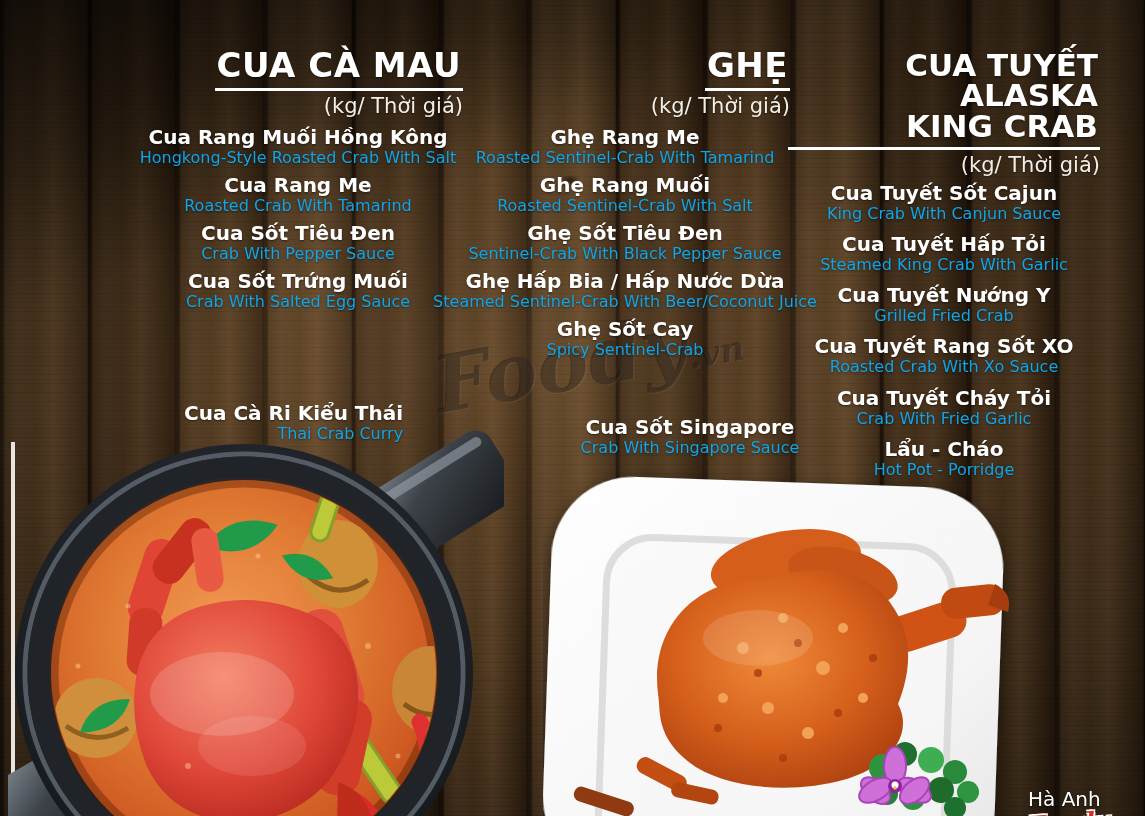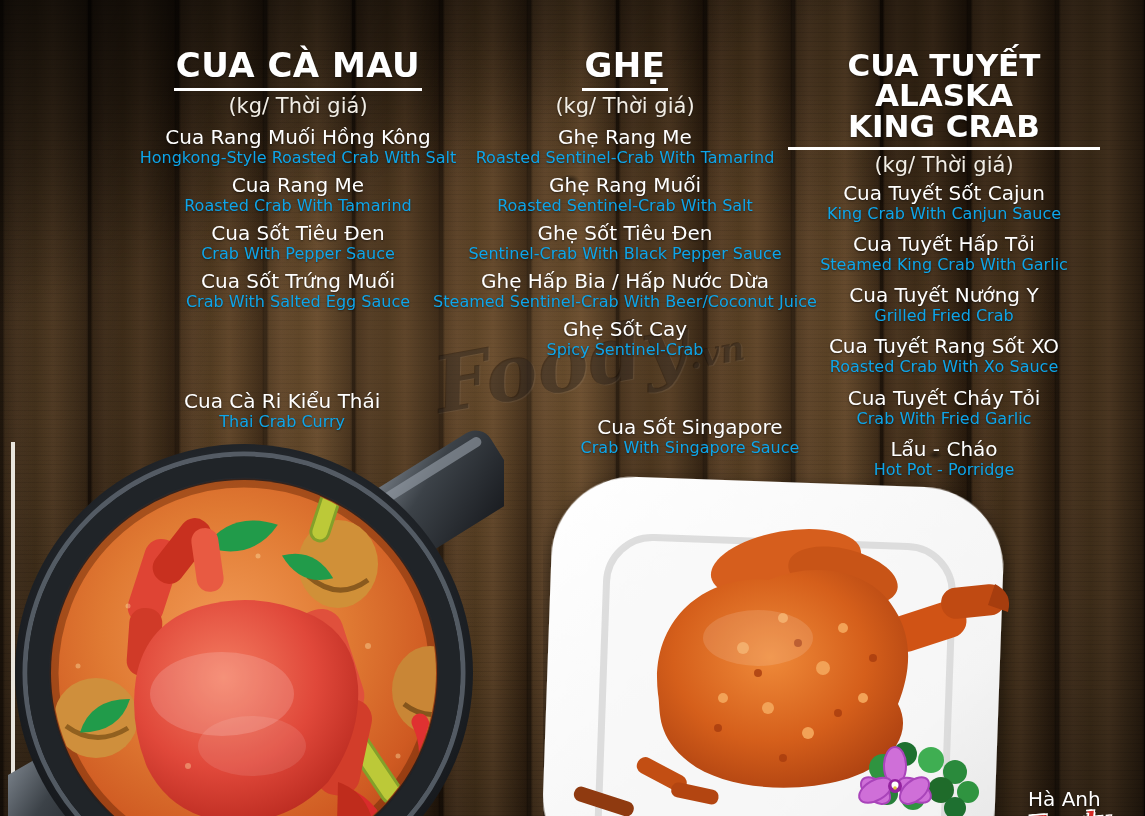--- a/index.html
+++ b/index.html
@@ -23,21 +23,21 @@
       radial-gradient(950px 520px at 42% 44%, rgba(226,172,110,.17), rgba(0,0,0,0) 62%),
       repeating-linear-gradient(0deg, rgba(0,0,0,.10) 0 1px, transparent 1px 4px, rgba(0,0,0,.05) 4px 5px, transparent 5px 9px),
       repeating-linear-gradient(90deg, rgba(255,205,140,.06) 0 88px, rgba(0,0,0,.12) 88px 176px, rgba(255,205,140,.02) 176px 264px),
       repeating-linear-gradient(90deg,
         #170e06 0px, #170e06 2.5px,
         #3d2a17 5px, #4b3520 17px,
         #443019 35px, #533b23 53px,
         #3b2916 72px, #2a1b0d 86px, #170e06 88px);
   }
   
-  .col{position:absolute;z-index:3;text-align:center;}
+  .col{position:absolute;z-index:3;text-align:right;}
   .col1{left:133px;top:48px;width:330px;}
   .col2{left:460px;top:48px;width:330px;}
   .col3{left:788px;top:50px;width:312px;}
   .col-title{
     display:inline-block;margin:0;
     font-size:34px;line-height:1.0;font-weight:bold;
     letter-spacing:.5px;
     border-bottom:3px solid #fff;
     padding:0 2px 6px 2px;
     text-shadow:0 1px 2px rgba(0,0,0,.45);
@@ -47,29 +47,29 @@
   .unit{
     margin-top:3px;
     font-size:21px;font-weight:400;color:#f2eee6;
     text-shadow:0 1px 2px rgba(0,0,0,.4);
   }
   .items{margin-top:8px;display:flex;flex-direction:column;align-items:center;}
   .col3 .items{margin-top:5px;}
   .item{margin-bottom:7.5px;display:flex;flex-direction:column;align-items:center;}
   .col3 .item{margin-bottom:10.5px;}
   .item-name{
-    font-size:20px;font-weight:normal;line-height:1.15;white-space:nowrap;
+    font-size:20px;font-weight:bold;line-height:1.15;white-space:nowrap;
     text-shadow:0 1px 2px rgba(0,0,0,.5);
   }
   .item-desc{
     font-size:16px;font-weight:400;line-height:1.1;color:#0ea5e9;white-space:nowrap;
     text-shadow:0 1px 2px rgba(0,0,0,.45);
   }
   .feature{position:absolute;z-index:3;}
-  .feature-1{left:184px;top:390px;text-align:center;}
+  .feature-1{left:184px;top:402px;text-align:right;}
   .feature-2{left:565px;top:416px;width:250px;text-align:center;}
   
   .watermark{
     position:absolute;left:428px;top:348px;z-index:1;
     font-family:"DejaVu Serif","Liberation Serif",serif;
     font-style:italic;font-weight:bold;
     font-size:78px;line-height:1;
     color:rgba(12,6,2,.34);
     text-shadow:1px 1px 1px rgba(255,255,255,.07);
     transform:rotate(-10deg);transform-origin:left top;

